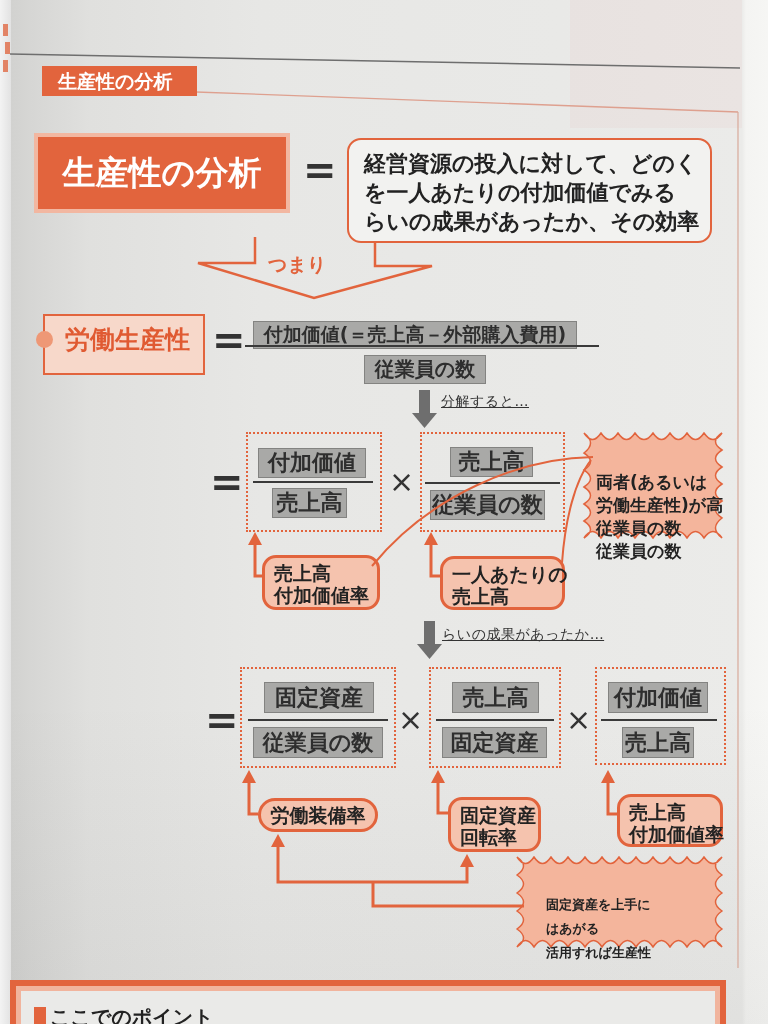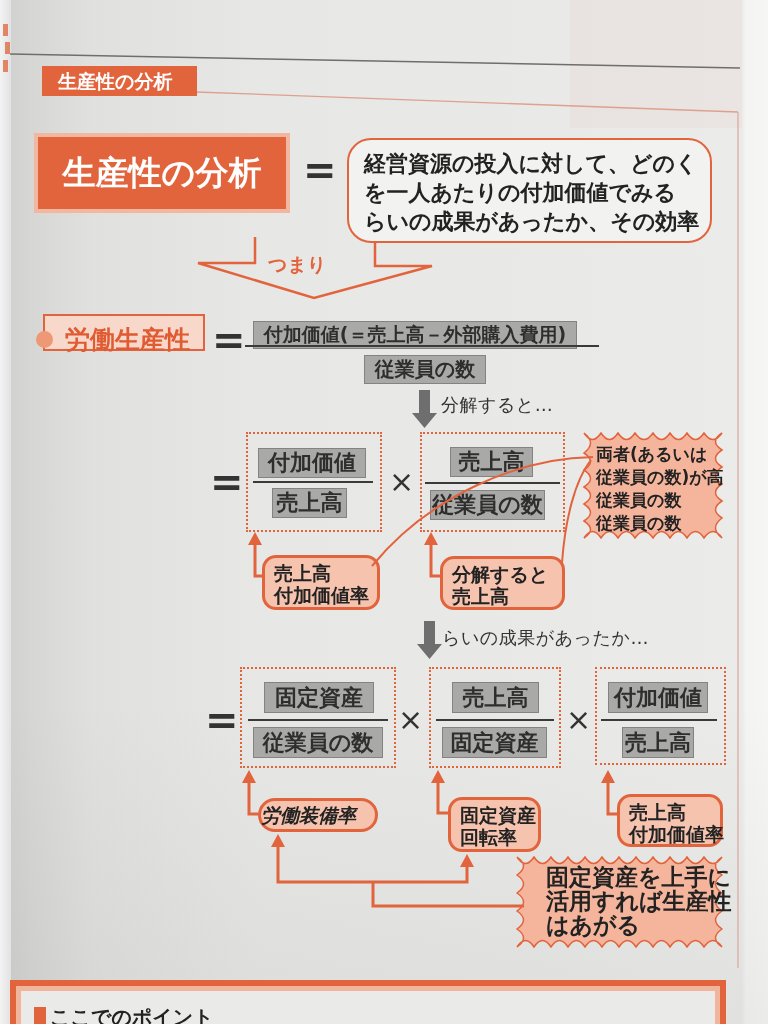--- a/index.html
+++ b/index.html
@@ -17,41 +17,41 @@
 
   .running-title { left: 510px; top: 37px; font-size: 18px; font-weight: bold; color: #df5f36; letter-spacing: 0.6px; white-space: nowrap; }
   .section-tag { left: 42px; top: 66px; width: 155px; height: 30px; background: #e2643d; color: #fff;
     font-size: 19px; font-weight: bold; line-height: 30px; padding-left: 16px; box-sizing: border-box; white-space: nowrap; }
 
   .term-box { left: 38px; top: 137px; width: 248px; height: 72px; background: #e2643d;
     box-shadow: 0 0 0 4px #f2b7a1; color: #fff; font-size: 33px; font-weight: bold;
     display: flex; align-items: center; justify-content: center; white-space: nowrap; }
   .eq { font-size: 40px; font-weight: bold; color: #333; line-height: 40px; }
   .times { font-size: 30px; color: #333; line-height: 30px; }
-  .bubble { left: 347px; top: 138px; width: 365px; height: 105px; border: 2.5px solid #e2643d; border-radius: 24px;
+  .bubble { left: 347px; top: 138px; width: 365px; height: 105px; border: 2.5px solid #e2643d; border-radius: 14px;
     background: #f2f2f0; box-sizing: border-box; padding: 9px 0 0 15px; color: #222; font-size: 22px; font-weight: bold; line-height: 29px; }
   .bubble span { display: block; white-space: nowrap; }
   .connector-label { left: 268px; top: 252px; font-size: 19px; font-weight: bold; color: #e2643d; white-space: nowrap; }
 
-  .lp-box { left: 43px; top: 314px; width: 162px; height: 37px; background: #f7d8ca; border: 2px solid #e2643d;
+  .lp-box { left: 43px; top: 314px; width: 162px; height: 61px; background: #f7d8ca; border: 2px solid #e2643d;
     box-sizing: border-box; color: #e05a32; font-size: 25px; font-weight: bold; line-height: 47px; padding-left: 20px; white-space: nowrap; }
   .lp-dot { left: 36px; top: 331px; width: 17px; height: 17px; border-radius: 50%; background: #ee9876; }
 
   .gray { background: #a9a9a7; border: 1.5px solid #838381; box-sizing: border-box; color: #2e2e2e; font-weight: bold;
     display: flex; align-items: center; justify-content: center; white-space: nowrap; }
   .frac { height: 2px; background: #3a3a3a; }
   .dash { border: 2px dotted #e2643d; box-sizing: border-box; }
-  .step-label { font-size: 18px; color: #333; white-space: nowrap; letter-spacing: 0.5px; }
+  .step-label { font-size: 14px; color: #333; white-space: nowrap; letter-spacing: 0.5px; text-decoration: underline; }
 
   .pill { background: #f5c3ae; border: 3px solid #e2643d; border-radius: 14px; box-sizing: border-box; color: #222;
     font-weight: bold; font-size: 19px; line-height: 22px; padding: 4px 0 0 9px; }
   .pill span { display: block; white-space: nowrap; }
-  .pill-round { border-radius: 17px; display: flex; align-items: center; justify-content: flex-start; padding: 0; font-style: italic; }
-
-  .burst-text { color: #222; font-weight: bold; white-space: nowrap; }
+  .pill-round { border-radius: 17px; display: flex; align-items: center; justify-content: center; padding: 0; }
+
+  .burst-text { color: #222; font-weight: bold; white-space: nowrap; margin-top: 28px; }
   .burst-text span { display: block; }
 
   .bottom-box { left: 10px; top: 980px; width: 716px; height: 80px; border: 6px solid #e2643d; box-sizing: border-box;
     box-shadow: inset 0 0 0 5px #f1b49d; background: #eaeae8; }
   .bottom-marker { left: 34px; top: 1007px; width: 12px; height: 22px; background: #e2643d; }
   .bottom-label { left: 50px; top: 1004px; font-size: 20px; font-weight: bold; color: #222; white-space: nowrap; }
 
   svg.layer { position: absolute; left: 0; top: 0; width: 768px; height: 1024px; pointer-events: none; }
 </style>
 </head>
@@ -138,31 +138,31 @@
   <div class="abs frac" style="left:253px;top:481px;width:120px"></div>
   <div class="abs gray" style="left:272px;top:488px;width:75px;height:30px;font-size:22px">売上高</div>
   <div class="abs times" style="left:389px;top:467px">×</div>
   <div class="abs dash" style="left:420px;top:432px;width:145px;height:100px"></div>
   <div class="abs gray" style="left:450px;top:447px;width:83px;height:30px;font-size:22px">売上高</div>
   <div class="abs frac" style="left:425px;top:482px;width:135px"></div>
   <div class="abs gray" style="left:430px;top:490px;width:115px;height:30px;font-size:22px">従業員の数</div>
 
   <div class="abs burst-text" style="left:596px;top:443px;font-size:17px;line-height:23px">
     <span>両者(あるいは</span>
-    <span>従業員の数)が高</span>
+    <span>労働生産性)が高</span>
     <span>従業員の数</span>
     <span>従業員の数</span>
   </div>
 
   <div class="abs pill" style="left:262px;top:555px;width:118px;height:55px">
     <span>売上高</span>
     <span>付加価値率</span>
   </div>
   <div class="abs pill" style="left:440px;top:556px;width:125px;height:54px">
-    <span>分解すると</span>
+    <span>一人あたりの</span>
     <span>売上高</span>
   </div>
 
   <div class="abs step-label" style="left:442px;top:626px">らいの成果があったか…</div>
 
   <div class="abs eq" style="left:205px;top:700px">=</div>
   <div class="abs dash" style="left:240px;top:667px;width:156px;height:101px"></div>
   <div class="abs gray" style="left:264px;top:682px;width:110px;height:31px;font-size:22px">固定資産</div>
   <div class="abs frac" style="left:248px;top:719px;width:140px"></div>
   <div class="abs gray" style="left:253px;top:727px;width:130px;height:31px;font-size:22px">従業員の数</div>
@@ -182,24 +182,24 @@
   </div>
   <div class="abs pill" style="left:448px;top:797px;width:93px;height:55px">
     <span>固定資産</span>
     <span>回転率</span>
   </div>
   <div class="abs pill" style="left:617px;top:794px;width:106px;height:53px">
     <span>売上高</span>
     <span>付加価値率</span>
   </div>
 
-  <div class="abs burst-text" style="left:546px;top:865px;font-size:23px;line-height:24px">
+  <div class="abs burst-text" style="left:546px;top:865px;font-size:13px;line-height:24px">
     <span>固定資産を上手に</span>
+    <span>はあがる</span>
     <span>活用すれば生産性</span>
-    <span>はあがる</span>
   </div>
 
   <svg class="layer" viewBox="0 0 768 1024">
     <path d="M593,457 C520,458 430,495 372,566" fill="none" stroke="#e2643d" stroke-width="2"></path>
     <path d="M591,460 C575,480 565,520 562,563" fill="none" stroke="#e2643d" stroke-width="2"></path>
   </svg>
 
   <div class="abs bottom-box"></div>
   <div class="abs bottom-marker"></div>
   <div class="abs bottom-label">ここでのポイント</div>

